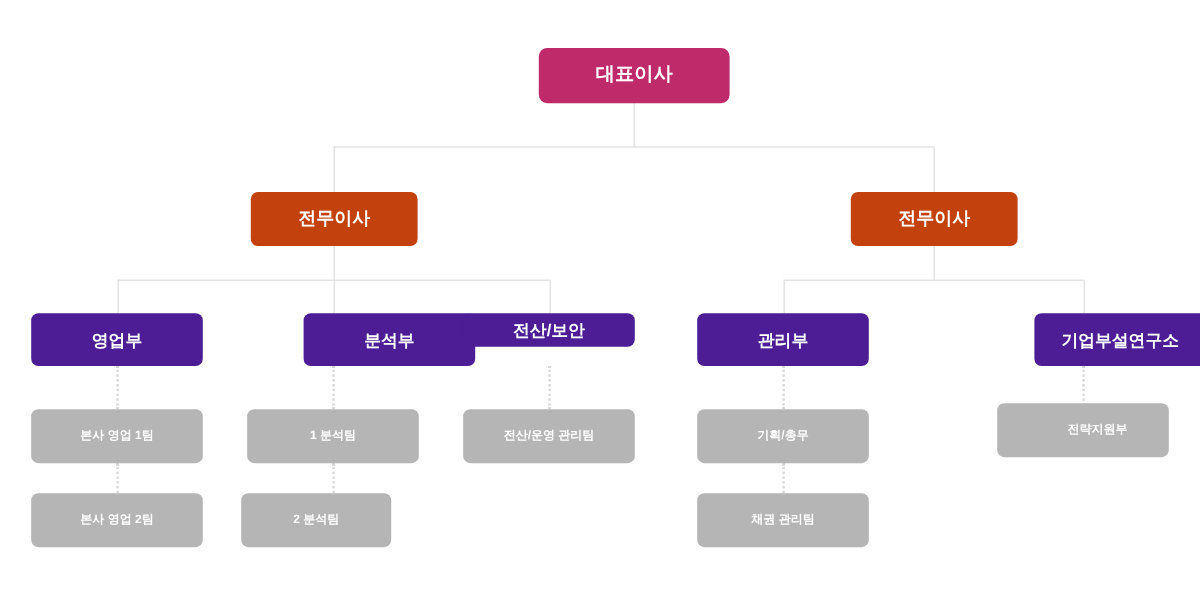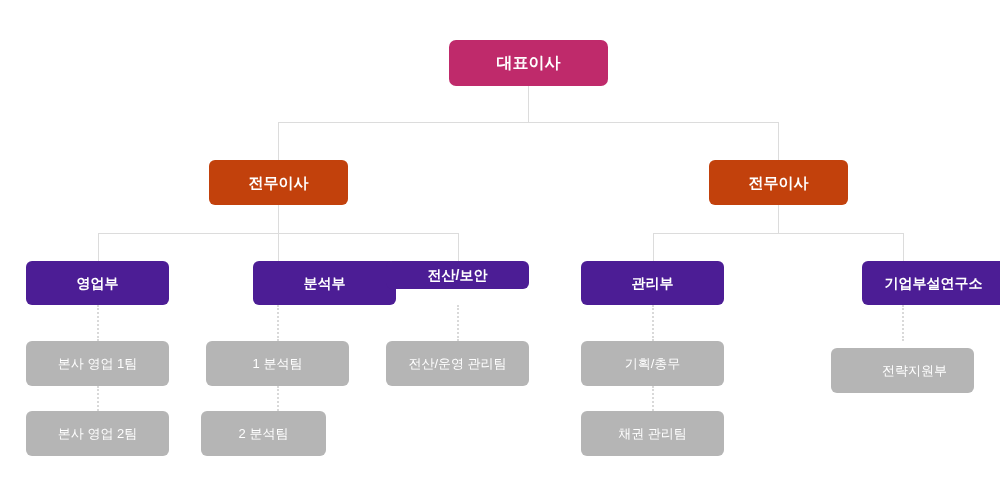--- a/index.html
+++ b/index.html
@@ -45,22 +45,22 @@
     border-radius: 6px;
   }
   .node.level-dept {
     background: #4c1d95;
     font-size: 14px;
     font-weight: bold;
     border-radius: 6px;
   }
   .node.level-team {
     background: #b5b5b5;
-    font-size: 13px;
-    font-weight: normal;
+    font-size: 10px;
+    font-weight: bold;
     border-radius: 6px;
   }
 
   
   .conn {
     position: absolute;
     z-index: 1;
   }
   .conn-v {
     width: 0;
@@ -135,15 +135,15 @@
   <div class="node level-team" style="left:206px; top:341px; width:143px; height:45px;">1 분석팀</div>
 
   <div class="node level-team" style="left:201px; top:411px; width:125px; height:45px;">2 분석팀</div>
 
   <div class="node level-team" style="left:386px; top:341px; width:143px; height:45px;">전산/운영 관리팀</div>
 
   <div class="node level-team" style="left:581px; top:341px; width:143px; height:45px;">기획/총무</div>
 
   <div class="node level-team" style="left:581px; top:411px; width:143px; height:45px;">채권 관리팀</div>
 
-  <div class="node level-team" style="left:831px; top:348px; width:143px; height:45px;padding-left:24px;">전략지원부</div>
+  <div class="node level-team" style="left:831px; top:336px; width:143px; height:45px;padding-left:24px;">전략지원부</div>
 
 </div>
 
 </body></html>

